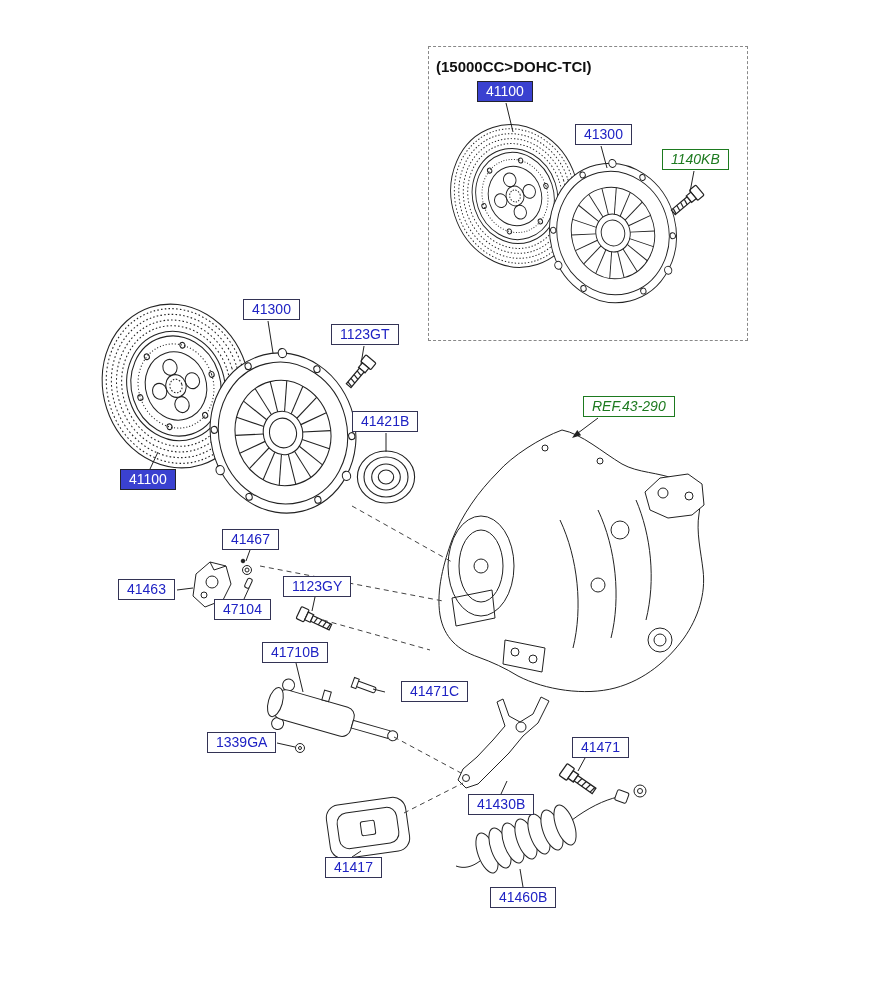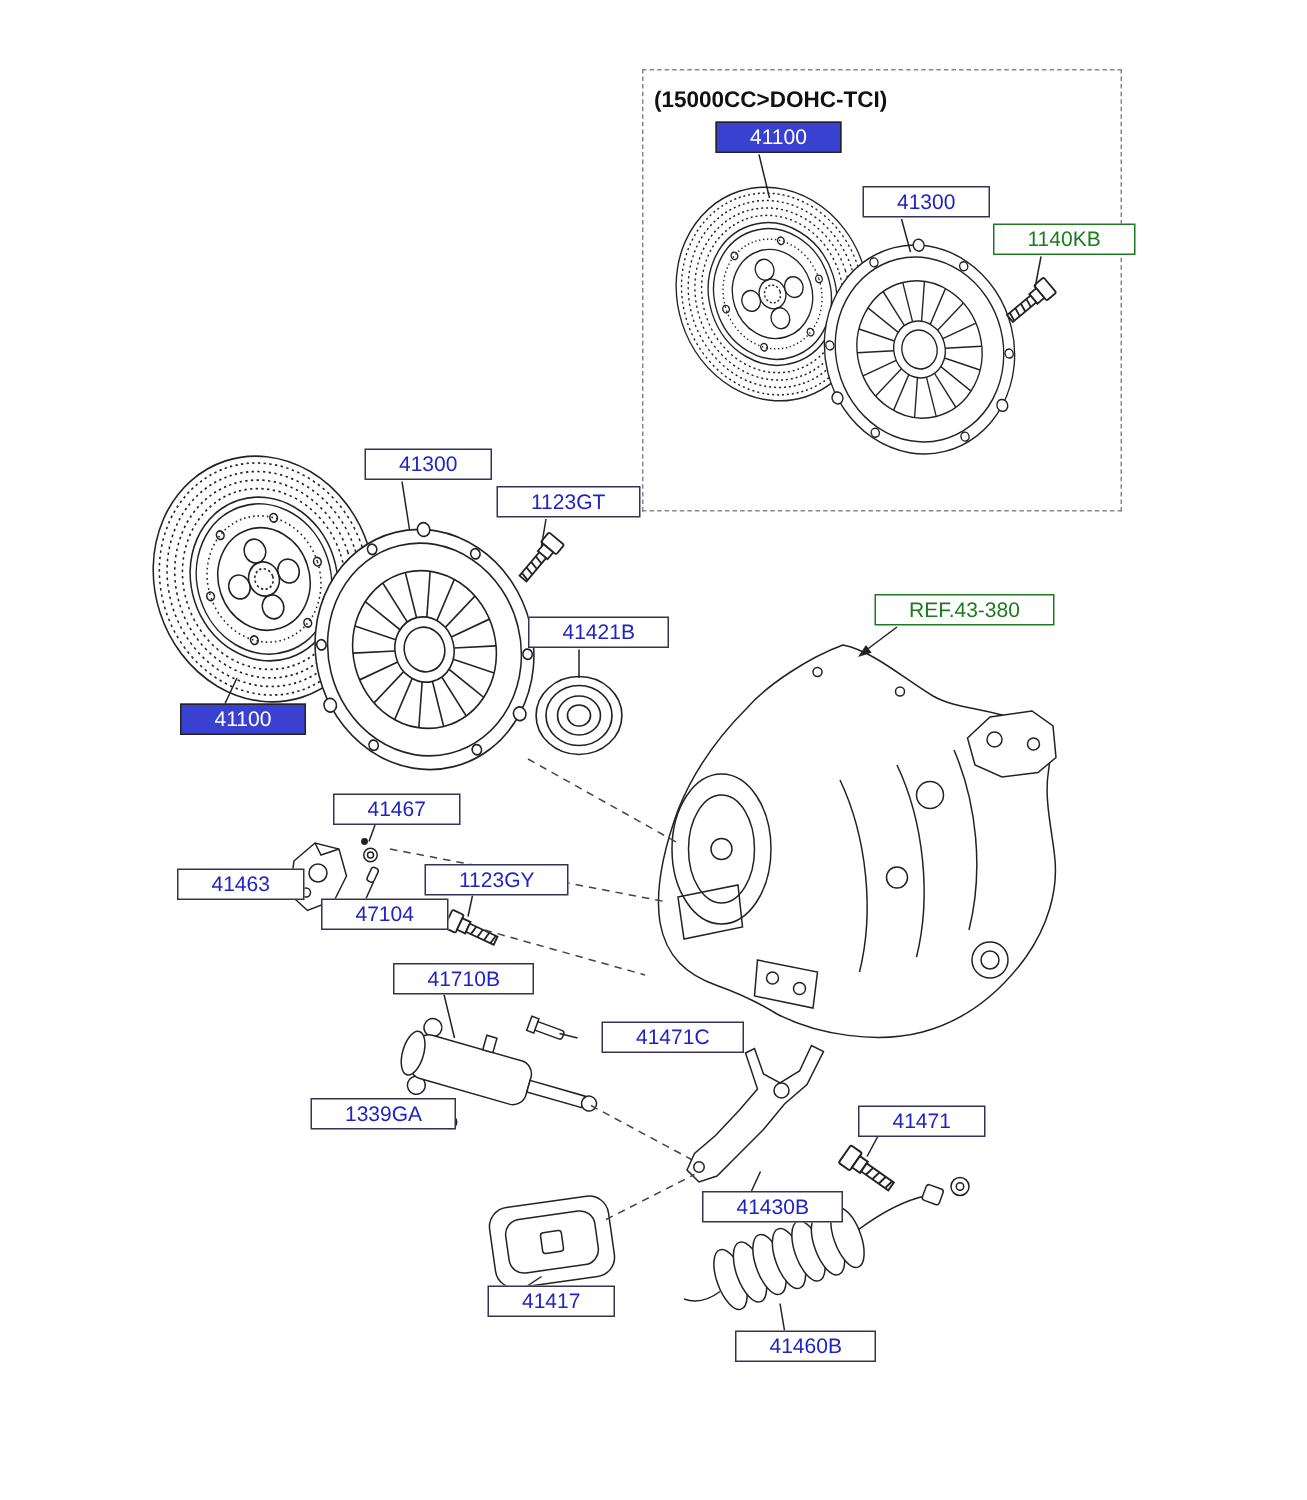--- a/index.html
+++ b/index.html
@@ -10,27 +10,28 @@
   .canvas svg { position:absolute; left:0; top:0; }
   .dashed-box {
     position:absolute; left:428px; top:46px; width:318px; height:293px;
     border:1px dashed #888;
   }
   .variant-title {
     position:absolute; left:436px; top:58px;
     font-size:15px; font-weight:bold; color:#111; white-space:nowrap;
   }
   .part-label {
-    position:absolute; font-size:14px; line-height:17px; padding:1px 22px;
+    position:absolute; font-size:14px; line-height:17px; padding:1px 8px;
     background:#fff; border:1px solid var(--border-plain, #333355);
     color:var(--label-blue, #1f23c4); white-space:nowrap; cursor:pointer;
   }
   .lbl-green {
     border-color:var(--border-green, #1d7a1f);
     color:var(--label-green, #1d7a1f);
+    font-style:italic;
   }
   .lbl-filled {
     background:var(--label-fill-bg, #3a41d0);
     color:var(--label-fill-text, #ffffff);
     border-color:#23232b;
   }
 </style>
 </head>
 <body>
 
@@ -269,21 +270,21 @@
   <div class="variant-title">(15000CC&gt;DOHC-TCI)</div>
 
   <div class="part-label lbl-filled" style="left:477px;top:81px">41100</div>
   <div class="part-label" style="left:575px;top:124px">41300</div>
   <div class="part-label lbl-green" style="left:662px;top:149px">1140KB</div>
 
   <div class="part-label" style="left:243px;top:299px">41300</div>
   <div class="part-label" style="left:331px;top:324px">1123GT</div>
   <div class="part-label" style="left:352px;top:411px">41421B</div>
   <div class="part-label lbl-filled" style="left:120px;top:469px">41100</div>
-  <div class="part-label lbl-green" style="left:583px;top:396px">REF.43-380</div>
+  <div class="part-label lbl-green" style="left:583px;top:396px">REF.43-290</div>
 
   <div class="part-label" style="left:222px;top:529px">41467</div>
   <div class="part-label" style="left:118px;top:579px">41463</div>
   <div class="part-label" style="left:214px;top:599px">47104</div>
   <div class="part-label" style="left:283px;top:576px">1123GY</div>
   <div class="part-label" style="left:262px;top:642px">41710B</div>
   <div class="part-label" style="left:401px;top:681px">41471C</div>
   <div class="part-label" style="left:207px;top:732px">1339GA</div>
   <div class="part-label" style="left:572px;top:737px">41471</div>
   <div class="part-label" style="left:468px;top:794px">41430B</div>

